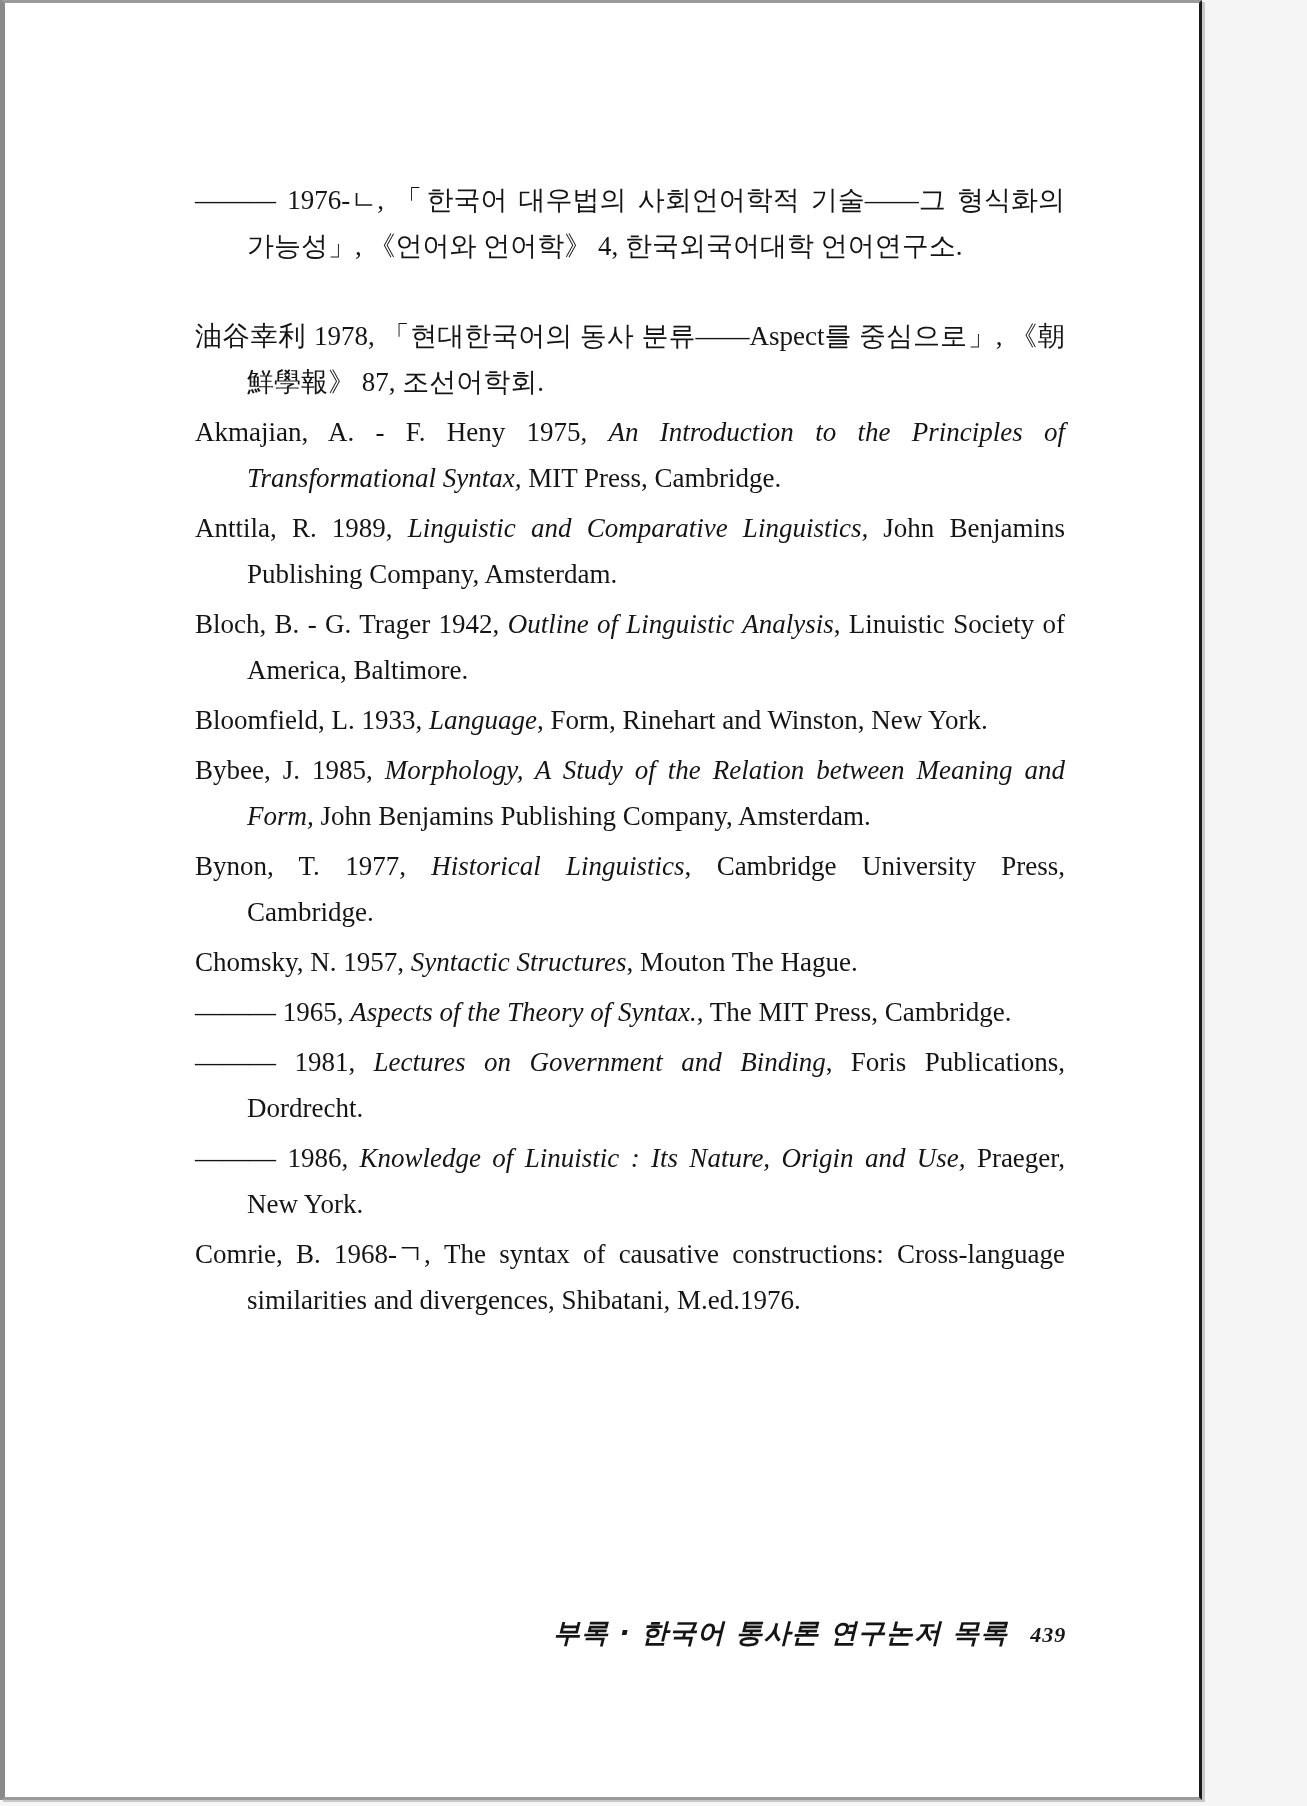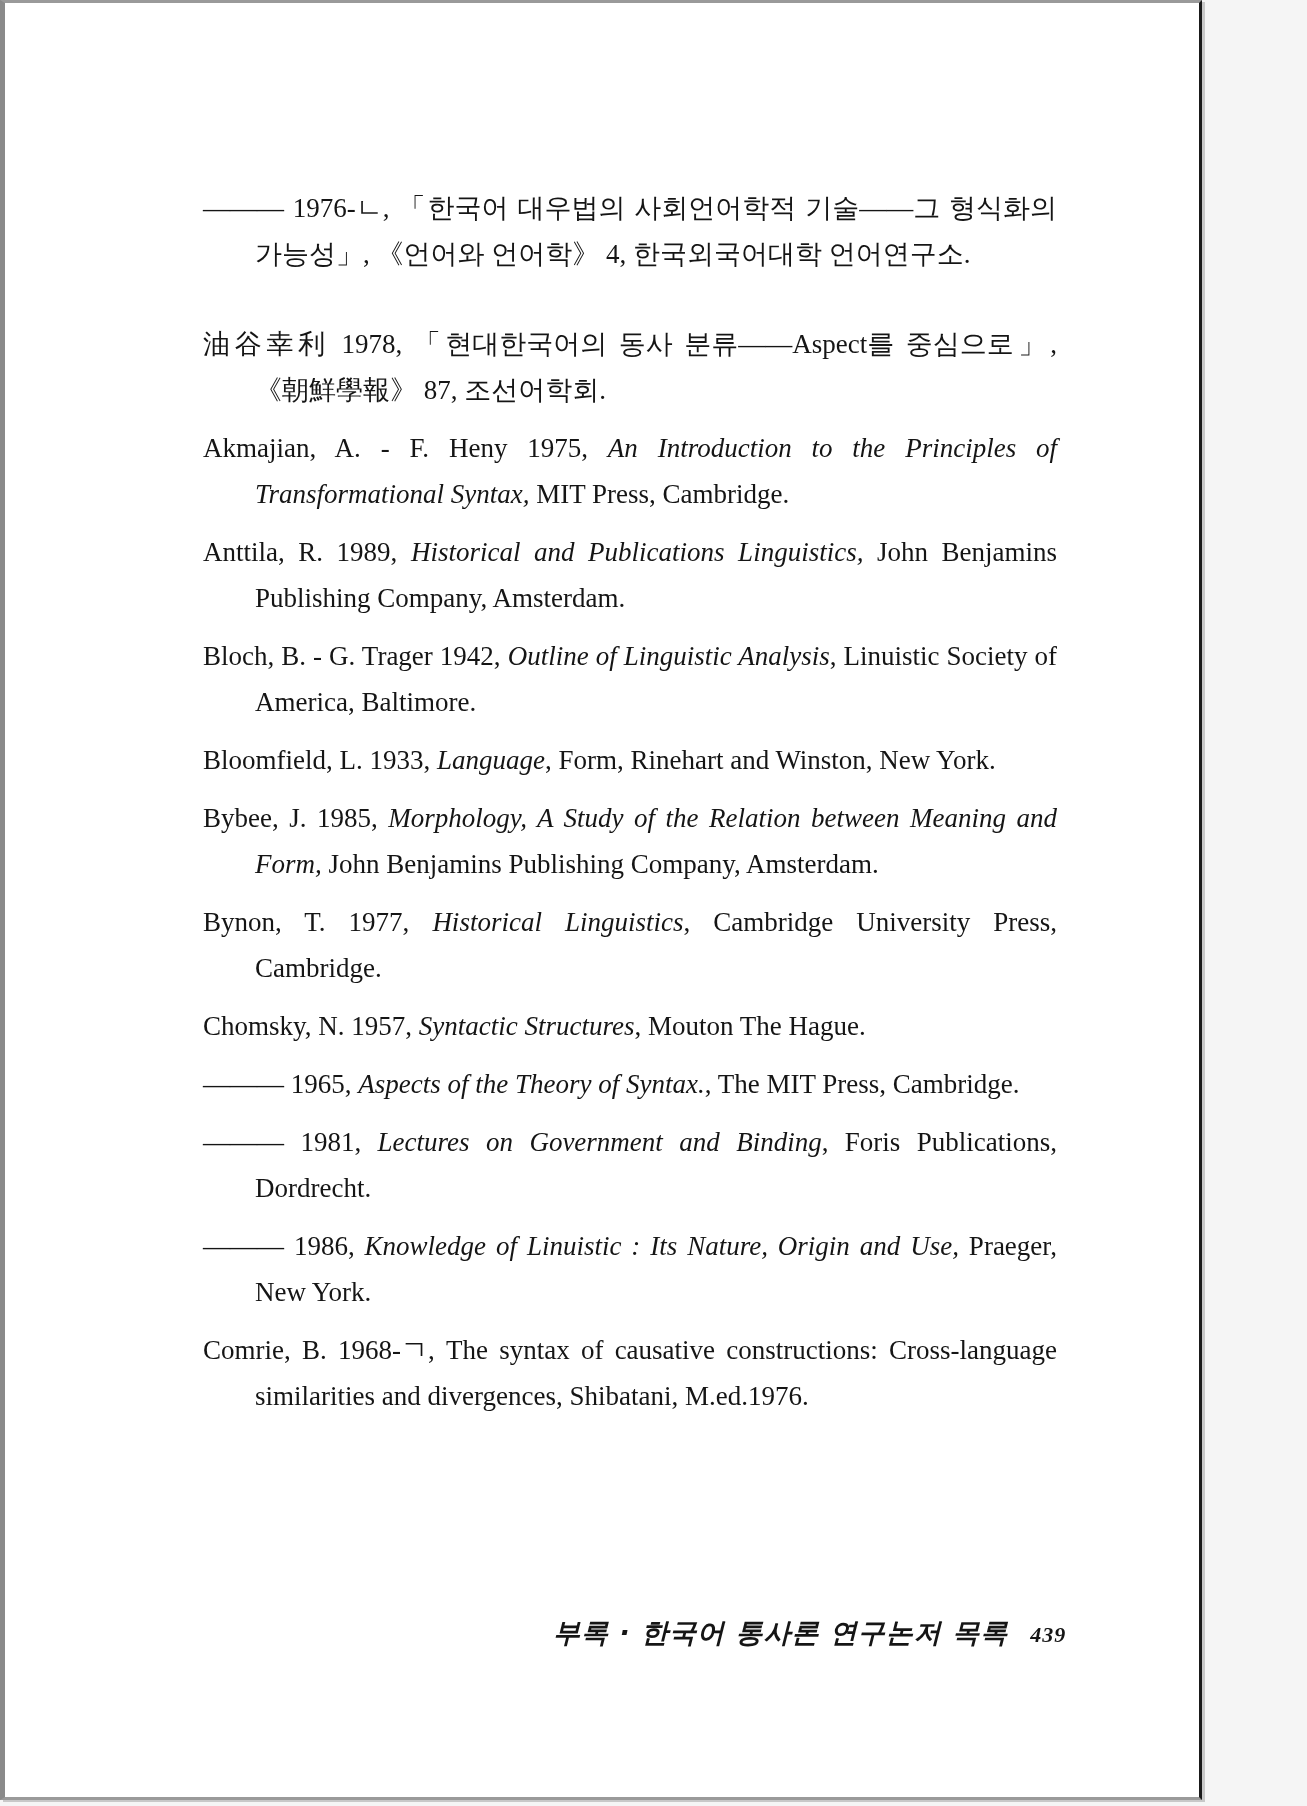--- a/index.html
+++ b/index.html
@@ -27,21 +27,21 @@
     left: 186px; top: 170px;
     width: 878px;
     color: #151515;
     font-size: 27px;
     line-height: 46px;
   }
   .entry {
     padding-left: 52px;
     text-indent: -52px;
     text-align: justify;
-    margin: 12px;
+    margin: 4px;
   }
   .entry.gap { margin-bottom: 44px; }
   .entry .i { font-style: italic; }
   .footer {
     position: absolute;
     left: 548px; top: 1612px;
     font-size: 27px;
     color: #151515;
     white-space: nowrap;
     font-family: "DejaVu Sans", sans-serif;
@@ -67,21 +67,21 @@
 
     <p class="entry">
       <span>油谷幸利 1978, </span><span>「현대한국어의 동사 분류——Aspect를 중심으로」, 《朝鮮學報》 87, 조선어학회.</span>
     </p>
 
     <p class="entry">
       <span>Akmajian, A. - F. Heny 1975, </span><span class="i">An Introduction to the Principles of Transformational Syntax,</span><span> MIT Press, Cambridge.</span>
     </p>
 
     <p class="entry">
-      <span>Anttila, R. 1989, </span><span class="i">Historical and Publications Linguistics,</span><span> John Benjamins Publishing Company, Amsterdam.</span>
+      <span>Anttila, R. 1989, </span><span class="i">Linguistic and Comparative Linguistics,</span><span> John Benjamins Publishing Company, Amsterdam.</span>
     </p>
 
 
     <p class="entry">
       <span>Bloch, B. - G. Trager 1942, </span><span class="i">Outline of Linguistic Analysis</span><span>, Linuistic Society of America, Baltimore.</span>
     </p>
 
     <p class="entry">
       <span>Bloomfield, L. 1933, </span><span class="i">Language</span><span>, Form, Rinehart and Winston, New York.</span>
     </p>

